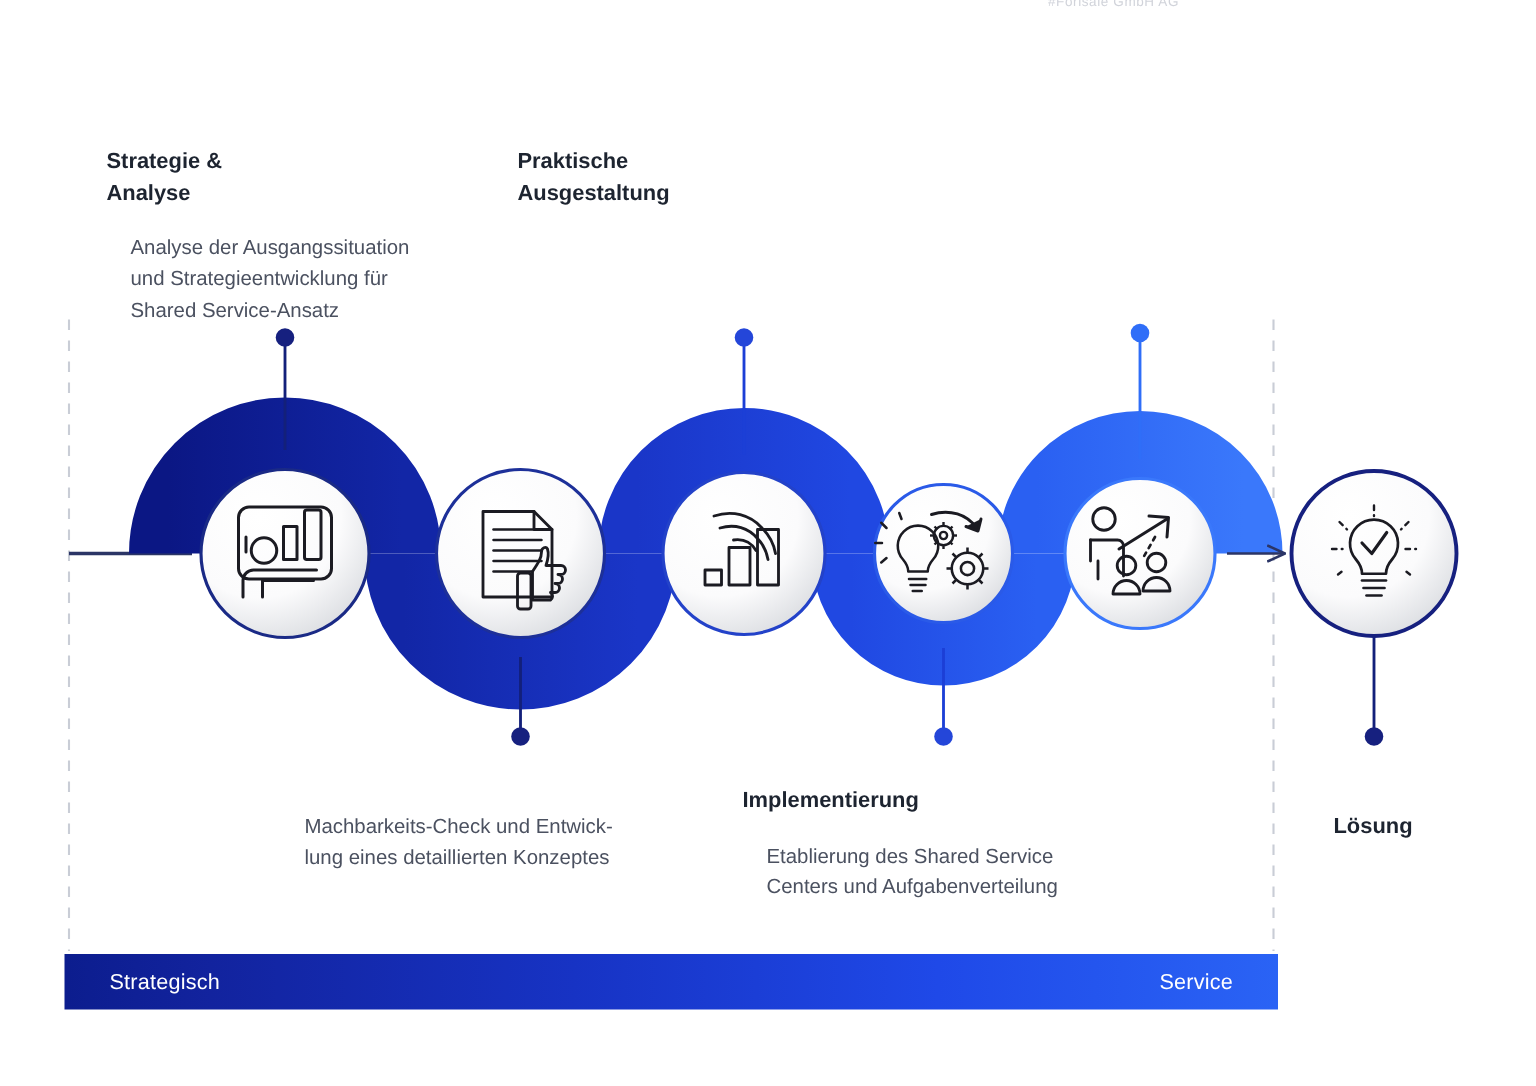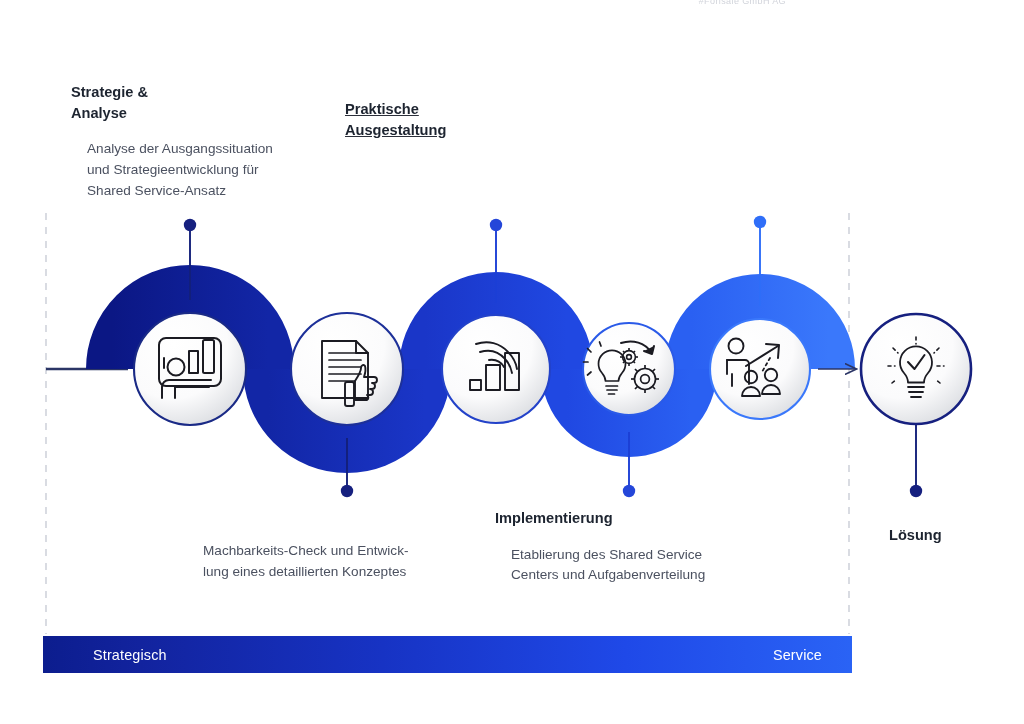--- a/index.html
+++ b/index.html
@@ -14,44 +14,44 @@
   .watermark{
     position:absolute;right:46px;top:-4px;
     font-size:9px;letter-spacing:.4px;color:#c9ccd4;
     white-space:nowrap;opacity:.85;
   }
 
   
   .block{position:absolute;}
   .block .ttl{
     font-size:14.6px;font-weight:700;line-height:1.42;
-    color:#1d2430;margin:0 0 11px 0;white-space:pre-line;
+    color:#1d2430;margin:16px 0 11px 0;white-space:pre-line;
   }
   .block .desc{
     font-size:13.6px;font-weight:400;line-height:1.52;
     color:#4b5160;margin:16px;white-space:pre-line;
   }
   .block.below .ttl{margin-bottom:7px;}
 
   .b-top1{left:71px;top:82px;width:260px;}
-  .b-top2{left:345px;top:99px;width:265px;text-decoration:underline;}
+  .b-top2{left:345px;top:82px;width:265px;}
   .b-top3{left:629px;top:82px;width:270px;}
   .b-bot1{left:187px;top:525px;width:270px;}
   .b-bot2{left:495px;top:508px;width:270px;}
   .b-sol {left:889px;top:525px;width:140px;}
   .b-sol .ttl{margin-bottom:0;}
 
   
   .axisbar{
     position:absolute;left:43px;top:636px;width:809px;height:37px;
     background:linear-gradient(90deg,#0c1d8e 0%,#12239e 12%,#1733c4 42%,#1f49e8 72%,#2a63f5 100%);
     display:flex;align-items:center;justify-content:space-between;
     box-sizing:border-box;padding:0 30px;
   }
-  .axisbar span{color:#ffffff;font-size:14.4px;font-weight:400;letter-spacing:.15px;margin-left:20px;}
+  .axisbar span{color:#ffffff;font-size:14.4px;font-weight:400;letter-spacing:.15px;}
 </style>
 </head>
 <body>
 
 <div id="stage">
 
   <div class="watermark">#Forisale GmbH AG</div>
 
   <svg width="1024" height="724" viewBox="0 0 1024 724" style="position:absolute;left:0;top:0;">
     <defs>

